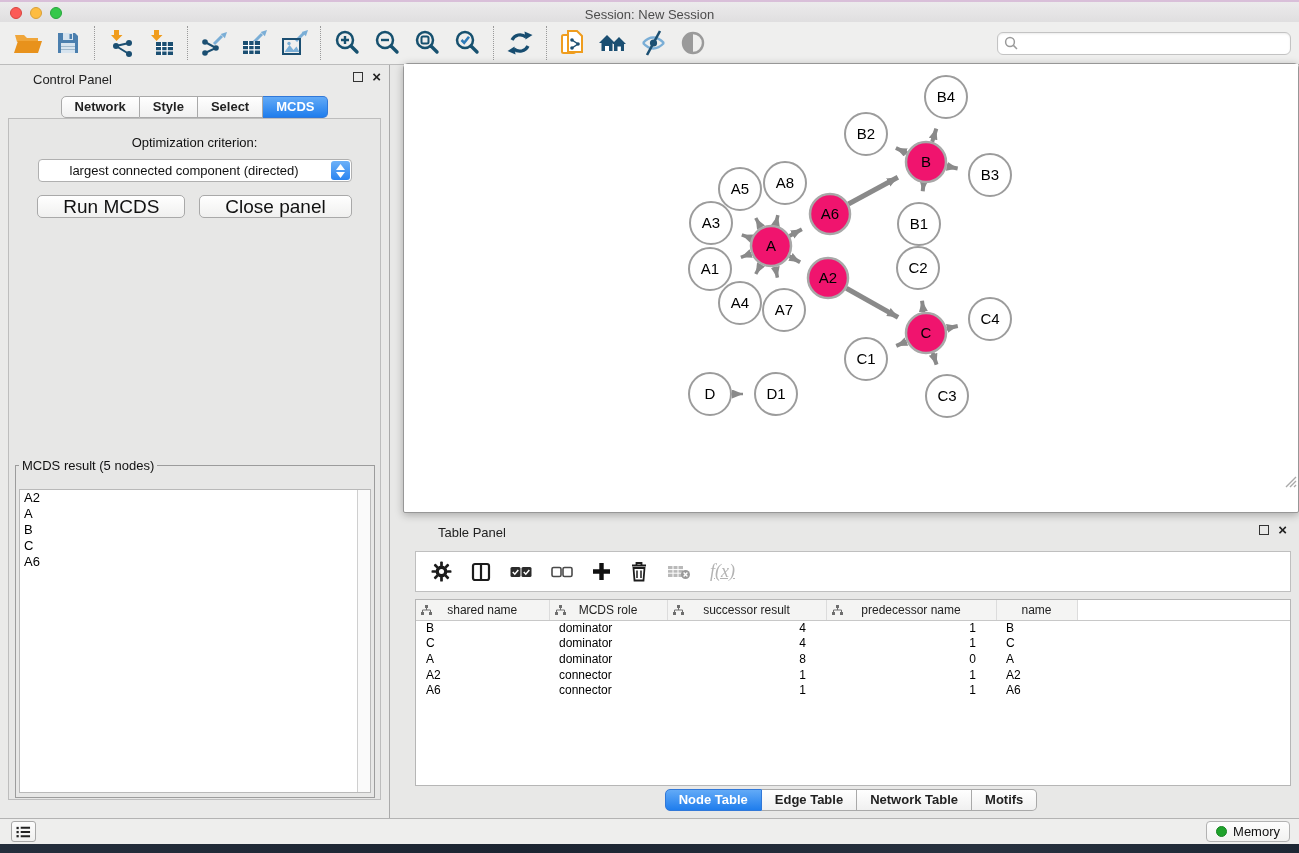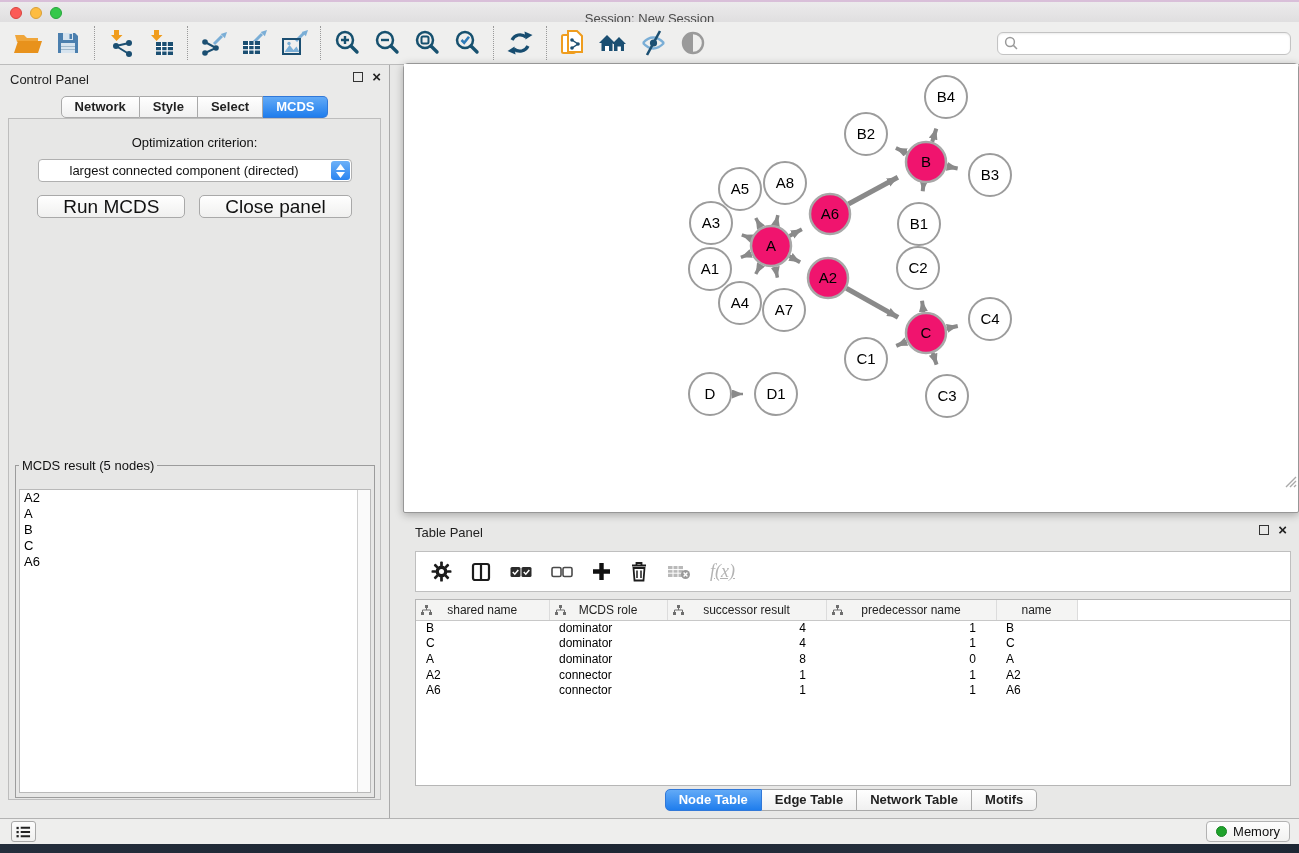--- a/index.html
+++ b/index.html
@@ -2,42 +2,42 @@
 <html><head>
 <meta charset="utf-8">
 <style>
   * { margin:0; padding:0; box-sizing:border-box; }
   html,body { width:1299px; height:853px; overflow:hidden; }
   body { font-family:"Liberation Sans", sans-serif; background:#e8e8e7; position:relative; color:#1a1a1a; }
 
   
   .titlebar { position:absolute; left:0; top:0; width:1299px; height:26px;
     background:linear-gradient(#ecebec,#dddcdd); border-top:2px solid #d9bfd9;
-    display:flex; align-items:flex-end; }
+    display:flex; align-items:center; }
   .lights { position:absolute; left:10px; top:5px; display:flex; gap:8px; }
   .light { width:12px; height:12px; border-radius:50%; }
   .light.red { background:#fc5b57; border:1px solid #d8453f; }
   .light.yellow { background:#fdbc40; border:1px solid #d8a038; }
   .light.green { background:#34c84a; border:1px solid #28a53c; }
   .titlebar .title { width:100%; text-align:center; font-size:13px; color:#4c4c4c; }
 
   
   .toolbar { position:absolute; left:0; top:22px; width:1299px; height:43px;
     background:#efefee; border-bottom:1px solid #bcbcbc;
     display:flex; align-items:center; padding:0 8px; }
   .tool-btn { width:40px; height:36px; display:flex; align-items:center; justify-content:center; cursor:default; }
   .tsep { width:1px; height:34px; border-left:1px dotted #9a9a9a; margin:0 6px; }
   .searchbox { margin-left:auto; width:294px; height:23px; background:#fff; border:1px solid #c3c3c3;
     border-radius:6px; display:flex; align-items:center; padding:0 6px; box-shadow:inset 0 1px 2px rgba(0,0,0,.08); }
   .searchbox input { border:none; outline:none; flex:1; font-size:13px; font-family:inherit; background:transparent; }
 
   
   .control-panel { position:absolute; left:0; top:65px; width:390px; height:753px;
     background:#eaeae9; border-right:1px solid #aaa; z-index:2; }
-  .panel-head { position:relative; height:28px; }
+  .panel-head { position:relative; height:28px;margin-left:23px; }
   .panel-head .ptitle { position:absolute; left:10px; top:7px; font-size:13px; color:#222; }
   .win-ctls { position:absolute; right:8px; top:7px; display:flex; gap:9px; align-items:center; }
   .float-ic { width:10px; height:10px; border:1.6px solid #333; display:inline-block; }
   .close-ic { font-size:15px; font-weight:900; color:#222; line-height:10px; }
 
   .seg-tabs { display:flex; justify-content:center; }
   .cp-tabs { position:absolute; left:0; top:31px; width:100%; }
   .seg-tab { height:22px; line-height:20px; padding:0 13px; font-size:13px; font-weight:600; color:#222;
     background:linear-gradient(#ffffff,#f0f0f0); border:1px solid #a9a9a9; border-left-width:0; cursor:default; }
   .seg-tab:first-child { border-left-width:1px; border-radius:5px 0 0 5px; }

